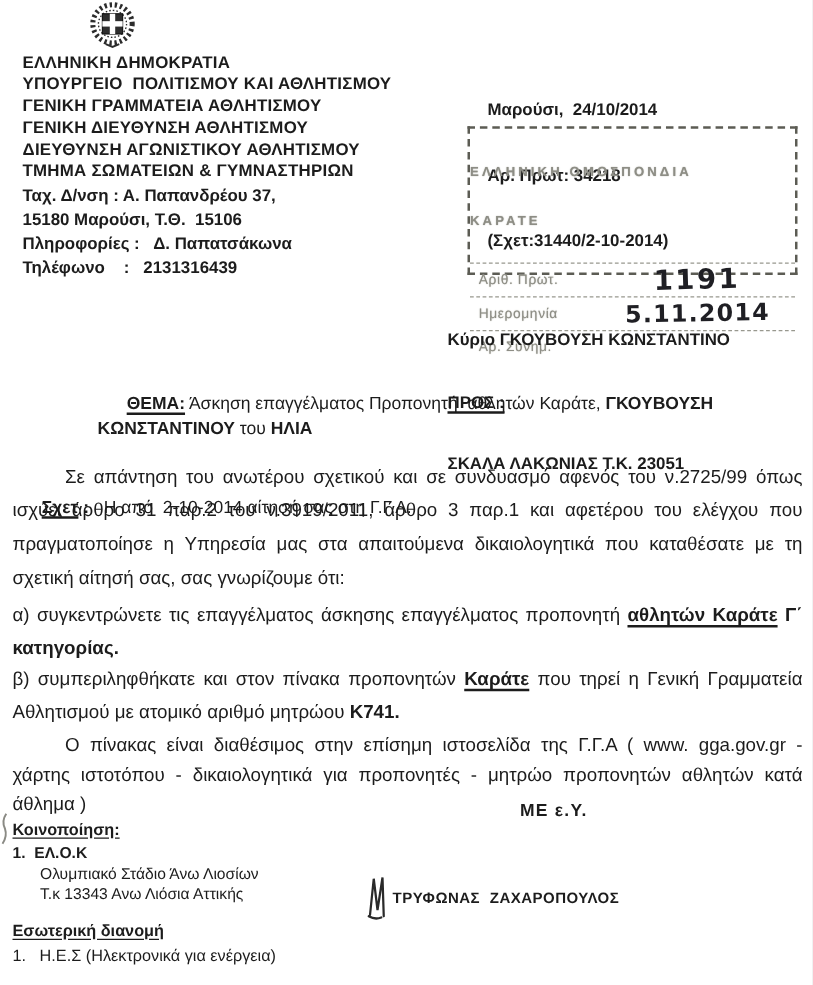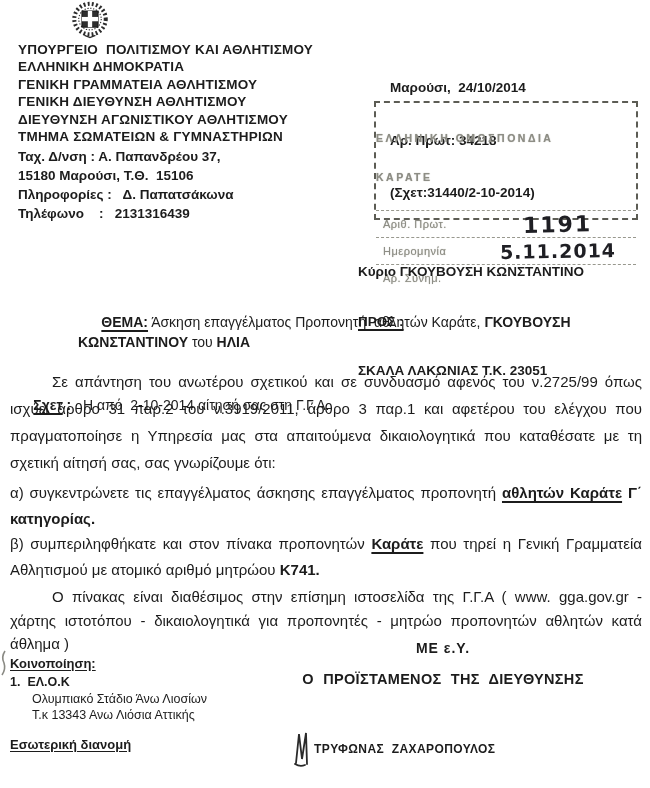--- a/index.html
+++ b/index.html
@@ -68,22 +68,22 @@
   <svg class="emblem" viewBox="0 0 60 42" aria-hidden="true">
     <ellipse cx="30" cy="20" rx="17.5" ry="17" fill="none" stroke="#2c2c2c" stroke-width="4.5" stroke-dasharray="2.1 2.5"></ellipse>
     <ellipse cx="30" cy="20" rx="12.5" ry="12" fill="none" stroke="#2c2c2c" stroke-width="1.2" stroke-dasharray="1.4 1.8"></ellipse>
     <rect x="21" y="11" width="18" height="18" fill="#2e2e2e" stroke="#111" stroke-width="1"></rect>
     <rect x="27.6" y="11" width="4.8" height="18" fill="#ffffff"></rect>
     <rect x="21" y="17.6" width="18" height="4.8" fill="#ffffff"></rect>
     <path d="M24,38 l6,2.5 l6,-2.5" fill="none" stroke="#2c2c2c" stroke-width="1.6"></path>
   </svg>
 
   <div class="org">
+    <div class="org-line">ΕΛΛΗΝΙΚΗ ΔΗΜΟΚΡΑΤΙΑ</div>
     <div class="org-line">ΥΠΟΥΡΓΕΙΟ  ΠΟΛΙΤΙΣΜΟΥ ΚΑΙ ΑΘΛΗΤΙΣΜΟΥ</div>
-    <div class="org-line">ΕΛΛΗΝΙΚΗ ΔΗΜΟΚΡΑΤΙΑ</div>
     <div class="org-line">ΓΕΝΙΚΗ ΓΡΑΜΜΑΤΕΙΑ ΑΘΛΗΤΙΣΜΟΥ</div>
     <div class="org-line">ΓΕΝΙΚΗ ΔΙΕΥΘΥΝΣΗ ΑΘΛΗΤΙΣΜΟΥ</div>
     <div class="org-line">ΔΙΕΥΘΥΝΣΗ ΑΓΩΝΙΣΤΙΚΟΥ ΑΘΛΗΤΙΣΜΟΥ</div>
     <div class="org-line">ΤΜΗΜΑ ΣΩΜΑΤΕΙΩΝ &amp; ΓΥΜΝΑΣΤΗΡΙΩΝ</div>
     <div class="contact">
       <div class="contact-line">Ταχ. Δ/νση : Α. Παπανδρέου 37,</div>
       <div class="contact-line">15180 Μαρούσι, Τ.Θ.  15106</div>
       <div class="contact-line">Πληροφορίες :   Δ. Παπατσάκωνα</div>
       <div class="contact-line">Τηλέφωνο    :   2131316439</div>
     </div>
@@ -131,34 +131,34 @@
 
   <div class="body">
     <p class="p1">Σε απάντηση του ανωτέρου σχετικού και σε συνδυασμό αφενός του ν.2725/99 όπως ισχύει άρθρο 31 παρ.2 του ν.3919/2011, άρθρο 3 παρ.1 και αφετέρου του ελέγχου που πραγματοποίησε η Υπηρεσία μας στα απαιτούμενα δικαιολογητικά που καταθέσατε με τη σχετική αίτησή σας, σας γνωρίζουμε ότι:</p>
     <p class="pa"><span>α) συγκεντρώνετε τις επαγγέλματος άσκησης επαγγέλματος προπονητή </span><span class="bu">αθλητών Καράτε</span><span class="b">  Γ΄ κατηγορίας.</span></p>
     <p class="pb"><span>β) συμπεριληφθήκατε και στον πίνακα προπονητών </span><span class="bu">Καράτε</span><span> που τηρεί η Γενική Γραμματεία Αθλητισμού με ατομικό αριθμό μητρώου </span><span class="b">Κ741.</span></p>
     <p class="p4">Ο πίνακας είναι διαθέσιμος στην επίσημη ιστοσελίδα της Γ.Γ.Α ( www. gga.gov.gr - χάρτης ιστοτόπου - δικαιολογητικά για προπονητές - μητρώο προπονητών αθλητών κατά άθλημα )</p>
   </div>
 
   <div class="signoff">
     <div class="salutation">ΜΕ ε.Υ.</div>
-    <div class="sig-title">Ο ΠΡΟΪΣΤΑΜΕΝΟΣ ΤΗΣ ΔΙΕΥΘΥΝΣΗΣ</div>
     <div class="sig-row">
       <svg class="sig-glyph" viewBox="0 0 22 36" aria-hidden="true">
         <path d="M4,32 L7,3 L10,28 L14,2 L15,33 M3,33 q5,3 10,1" fill="none" stroke="#2a2a2a" stroke-width="1.8" stroke-linecap="round"></path>
       </svg>
       <span class="sig-name">ΤΡΥΦΩΝΑΣ ΖΑΧΑΡΟΠΟΥΛΟΣ</span>
     </div>
   </div>
 
   <div class="cc">
     <div class="cc-title">Κοινοποίηση:</div>
     <div class="cc-item"><span>1.  </span><span>ΕΛ.Ο.Κ</span></div>
     <div class="cc-addr">Ολυμπιακό Στάδιο Άνω Λιοσίων</div>
     <div class="cc-addr">Τ.κ 13343 Ανω Λιόσια Αττικής</div>
     <div class="int-title">Εσωτερική διανομή</div>
+    <div class="int-item"><span>1.   </span><span>Η.Ε.Σ (Ηλεκτρονικά για ενέργεια)</span></div>
   </div>
 
   <svg class="artifact" viewBox="0 0 7 26" aria-hidden="true">
     <path d="M5,1 q-4,6 -1,12 q2,6 -2,12" fill="none" stroke="#8a8a84" stroke-width="1.6"></path>
   </svg>
 
 </div>
 
 </body></html>

